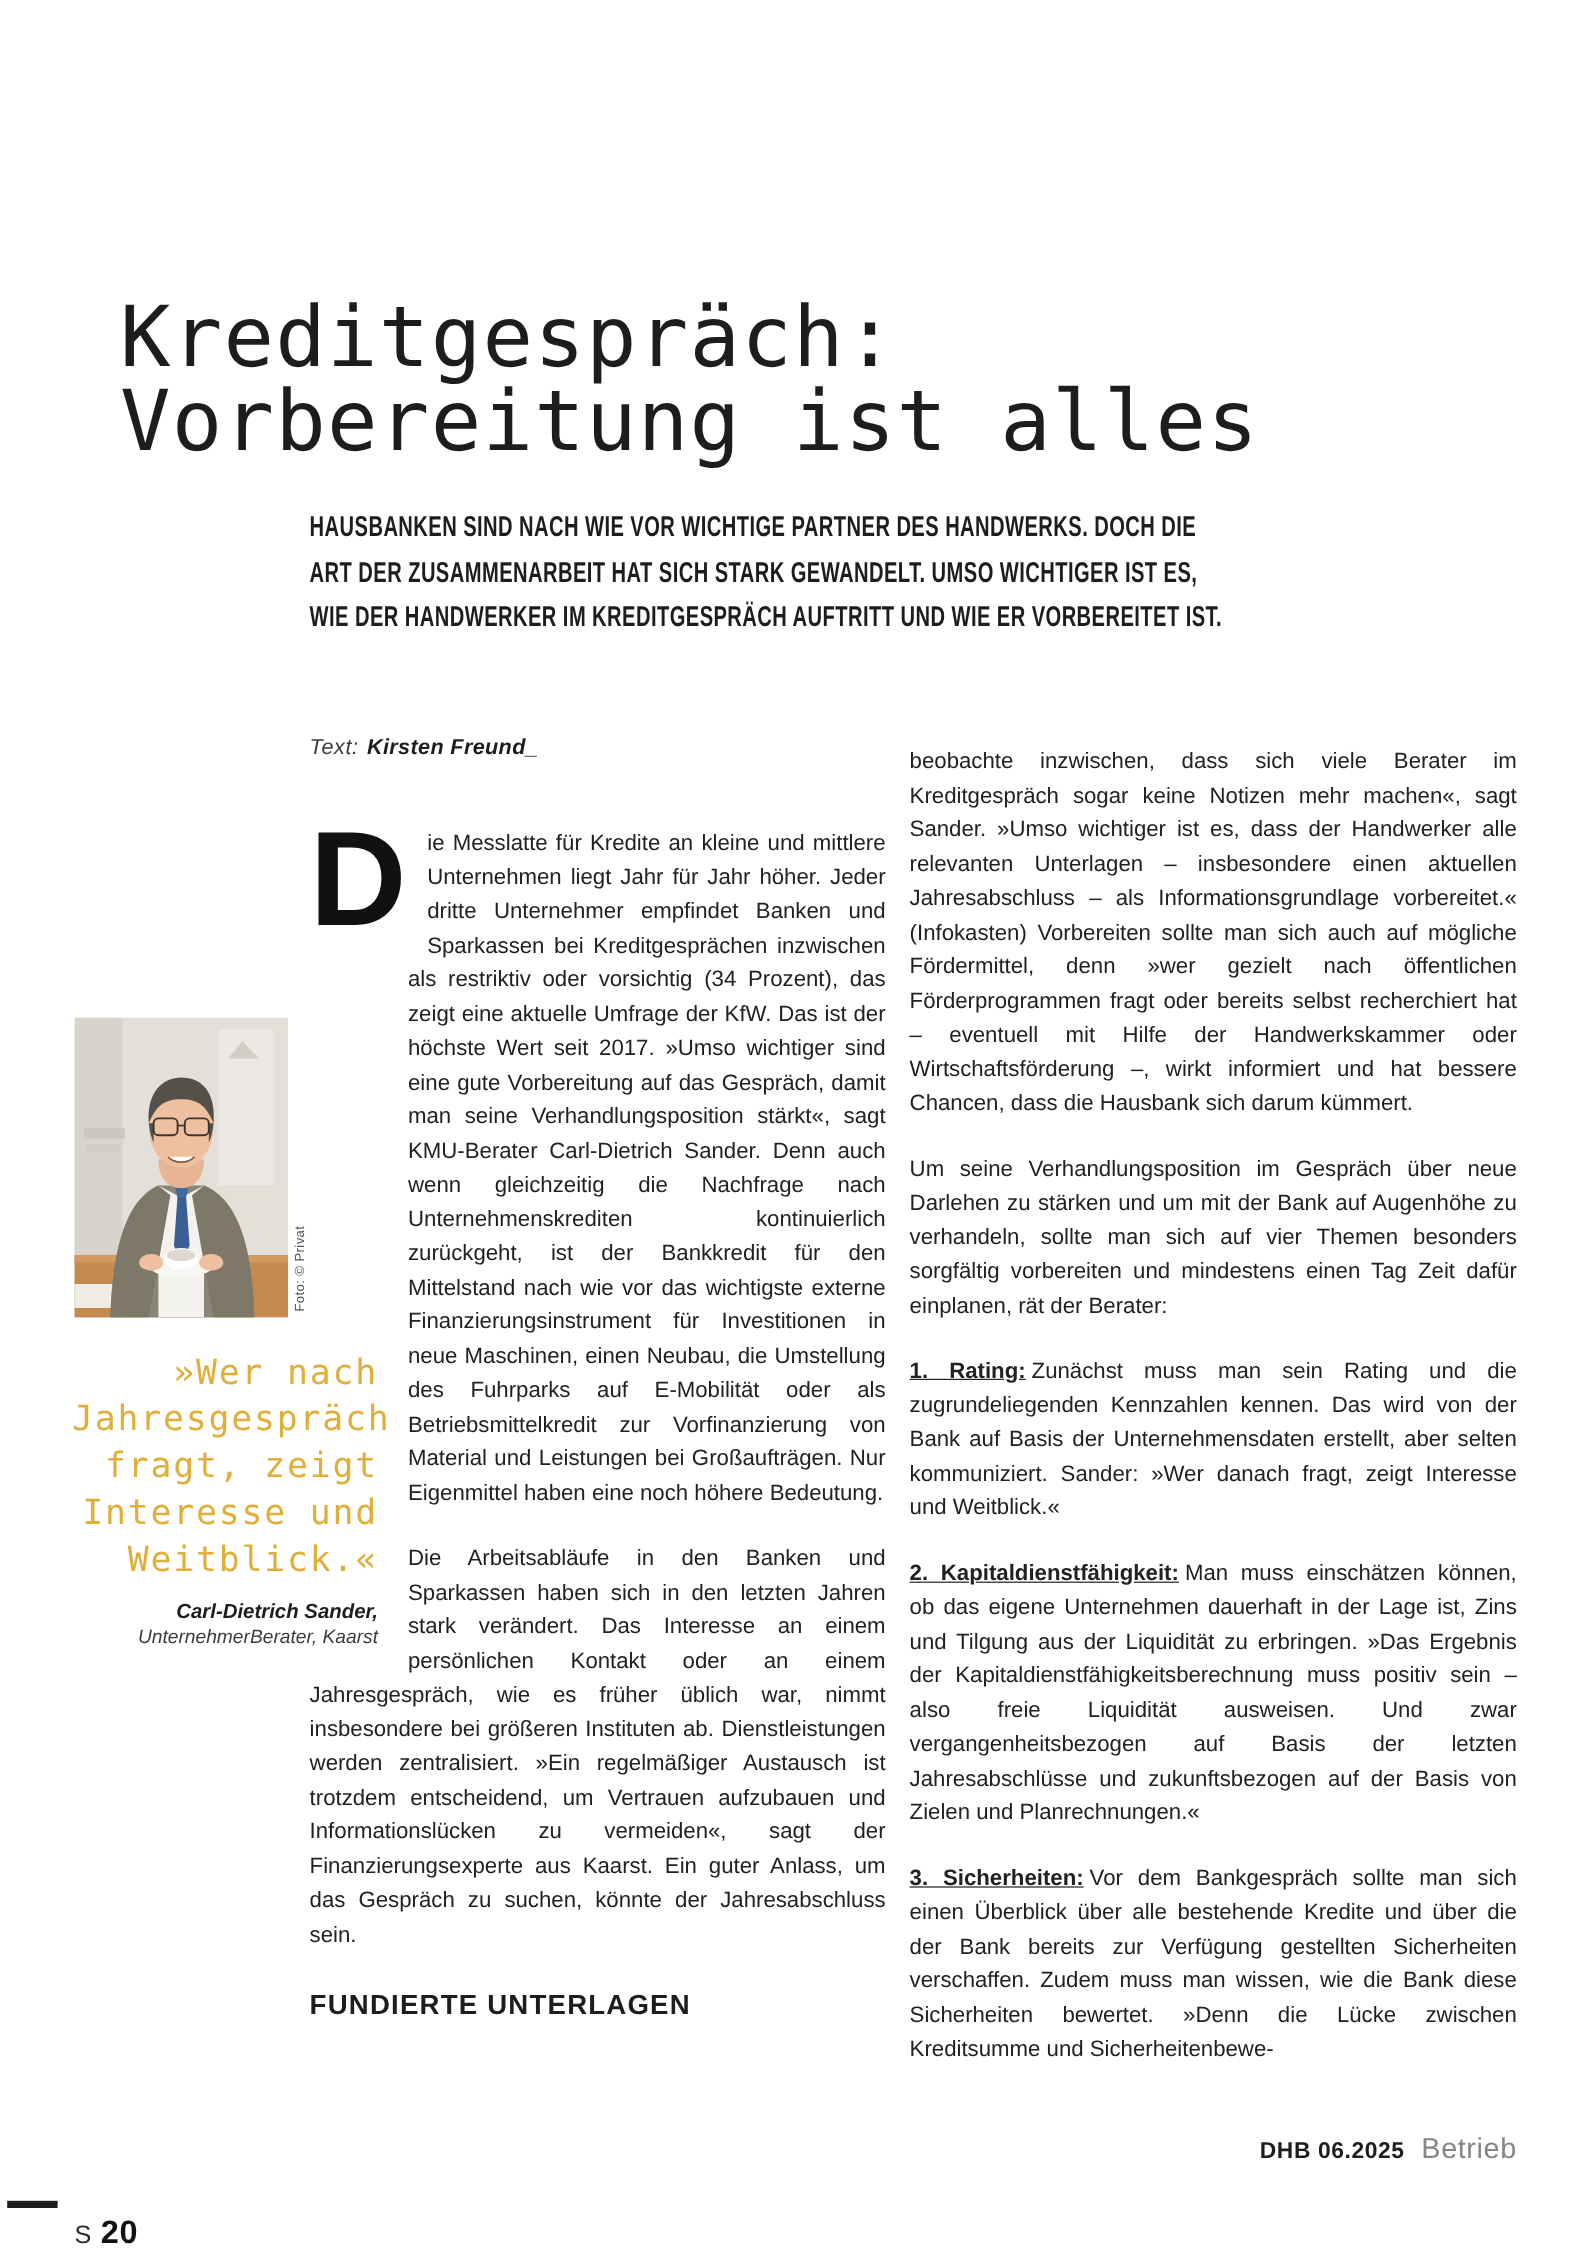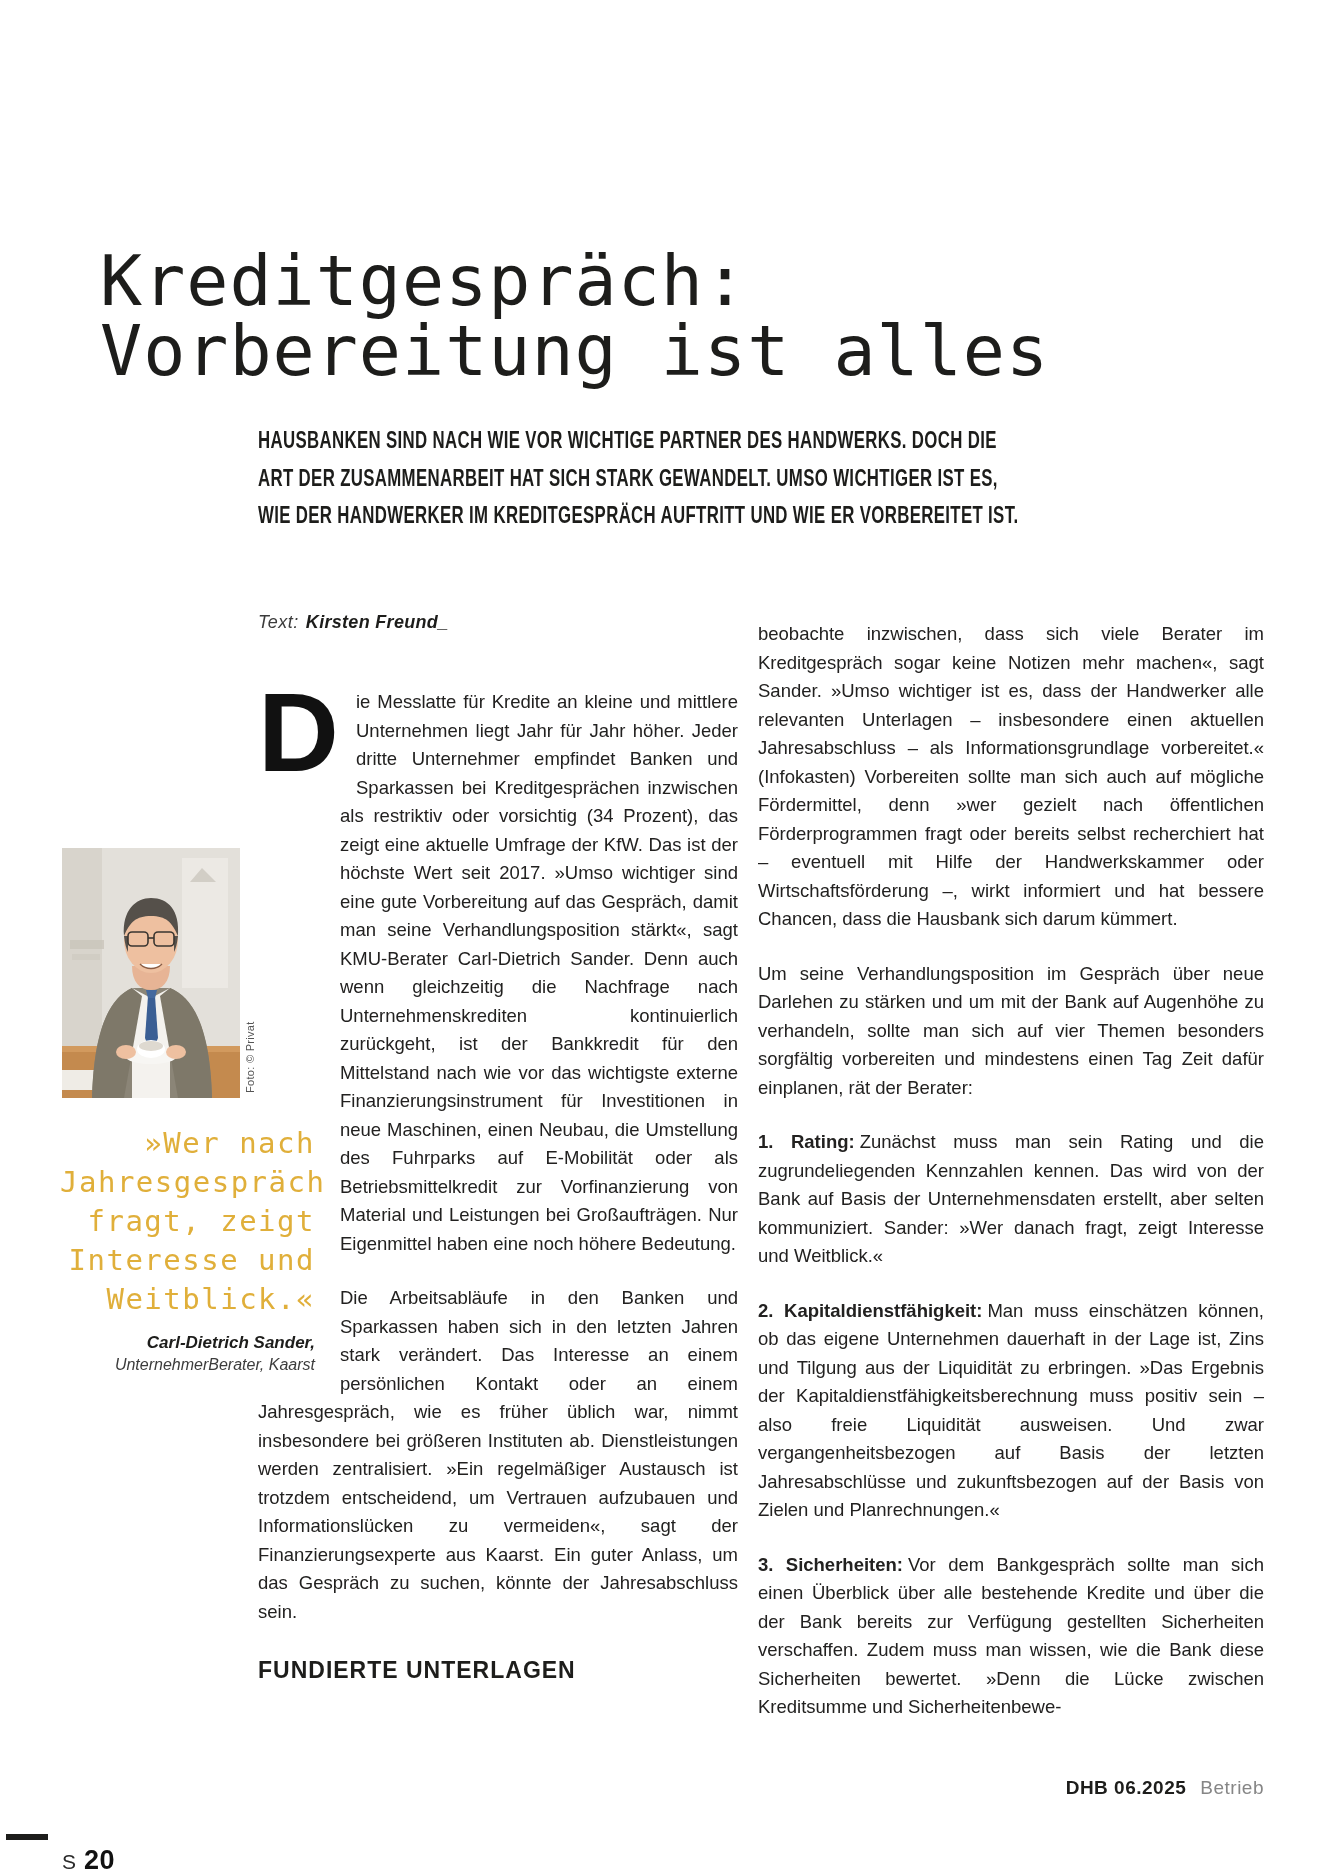--- a/index.html
+++ b/index.html
@@ -34,30 +34,30 @@
   
   .col{position:absolute;font-size:18.5px;line-height:28.5px;text-align:justify;color:#222120;
        hyphens:auto;-webkit-hyphens:auto;}
   .col p{margin:0 0 26px 0;}
   .col-left{left:258px;top:688px;width:480px;}
   .col-right{left:758px;top:620px;width:506px;}
   .dropcap{float:left;font-weight:bold;font-size:112px;line-height:86px;width:88px;color:#111;
            margin:2px 10px 2px 0;text-align:left;}
   .quote-push{float:left;clear:left;width:82px;height:295px;margin-top:322px;}
   .section-heading{font-weight:bold;font-size:23px;letter-spacing:1px;margin:30px 0 8px 0;color:#1d1d1b;text-align:left;}
-  .lead{font-weight:bold;margin-right:5px;}
+  .lead{font-weight:bold;margin-right:5px;text-decoration:underline;}
 
   
   .footer-rule{position:absolute;left:6px;top:1834px;width:42px;height:6px;background:#1d1d1b;}
   .footer-left{position:absolute;left:62px;top:1822px;display:flex;align-items:baseline;}
   .footer-left .pfx{font-size:21px;color:#2a2a2a;margin-right:8px;}
   .footer-left .num{font-size:27px;font-weight:bold;color:#111;letter-spacing:0.5px;margin-top:23px;}
   .footer-right{position:absolute;right:62px;top:1777px;display:flex;align-items:baseline;}
   .footer-right .issue{font-size:19px;font-weight:bold;color:#1d1d1b;letter-spacing:0.5px;}
-  .footer-right .section{font-size:19px;color:#868686;margin-left:14px;letter-spacing:0.5px;}
+  .footer-right .section{font-size:24px;color:#868686;margin-left:14px;letter-spacing:0.5px;}
 </style>
 </head>
 <body>
 
 <div class="page">
 
   <div class="title">
     <div>Kreditgespräch:</div>
     <div>Vorbereitung ist alles</div>
   </div>

